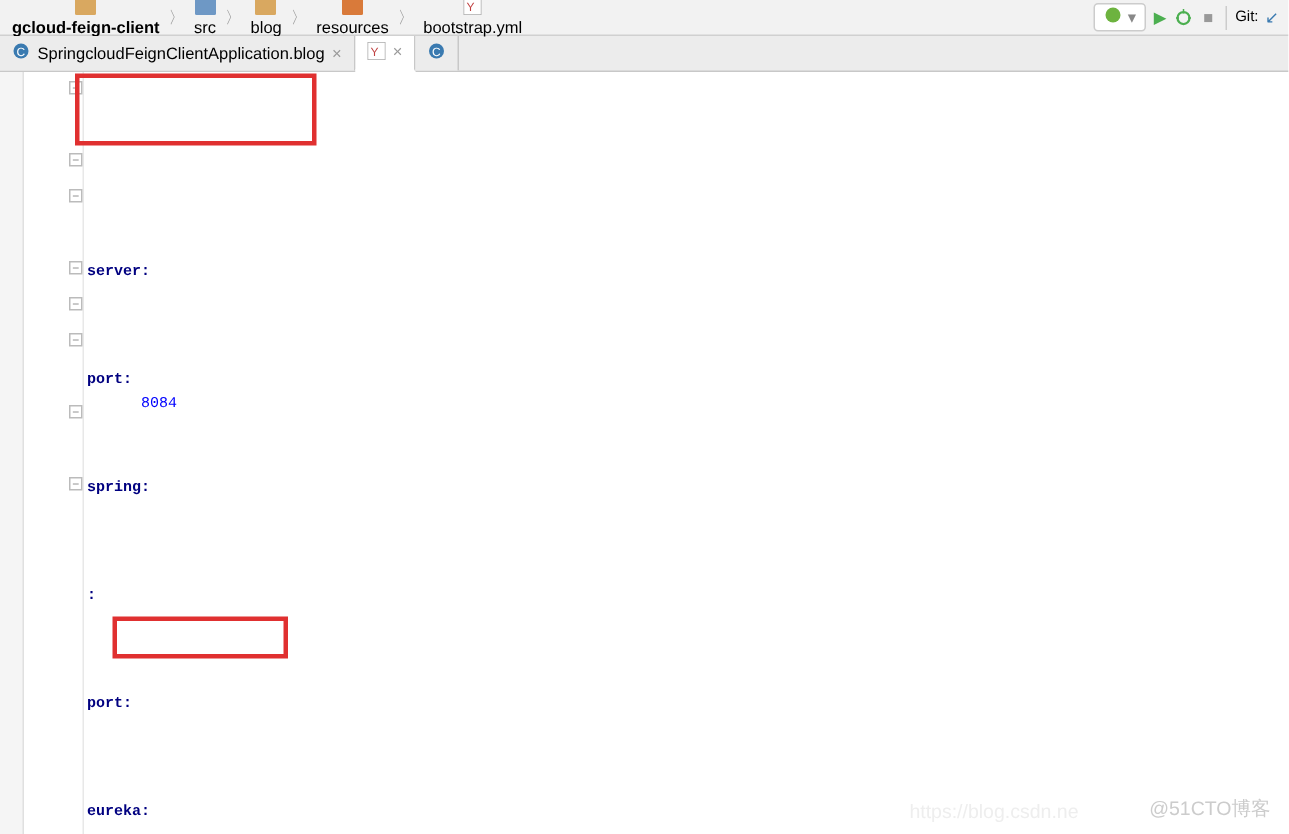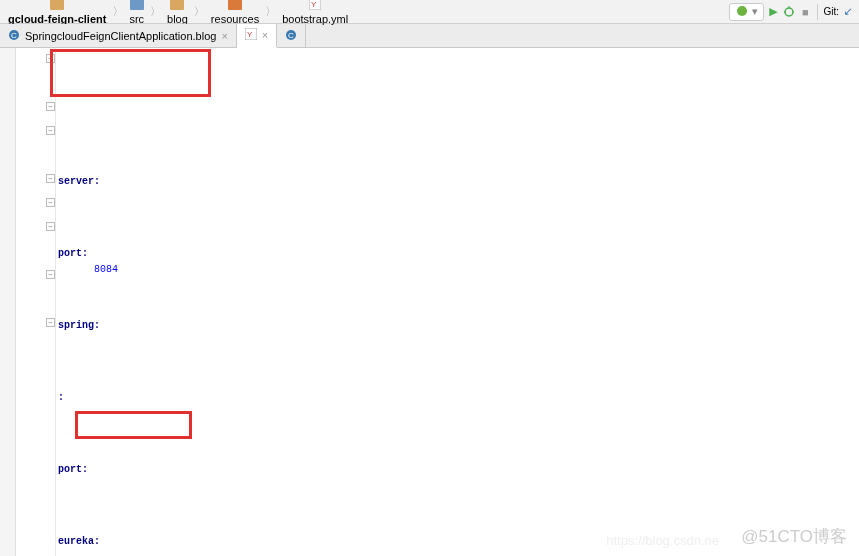--- a/index.html
+++ b/index.html
@@ -125,21 +125,21 @@
       top: 363px;
       width: 117px;
       height: 28px;
       pointer-events: none;
     }
     .watermark {
       position: absolute;
       right: 12px;
       bottom: 8px;
       color: #ccc;
-      font-size: 17px;
+      font-size: 13px;
     }
     .watermark2 {
       position: absolute;
       right: 140px;
       bottom: 8px;
       color: #eee;
       font-size: 13px;
     }
   </style>
 </head>

